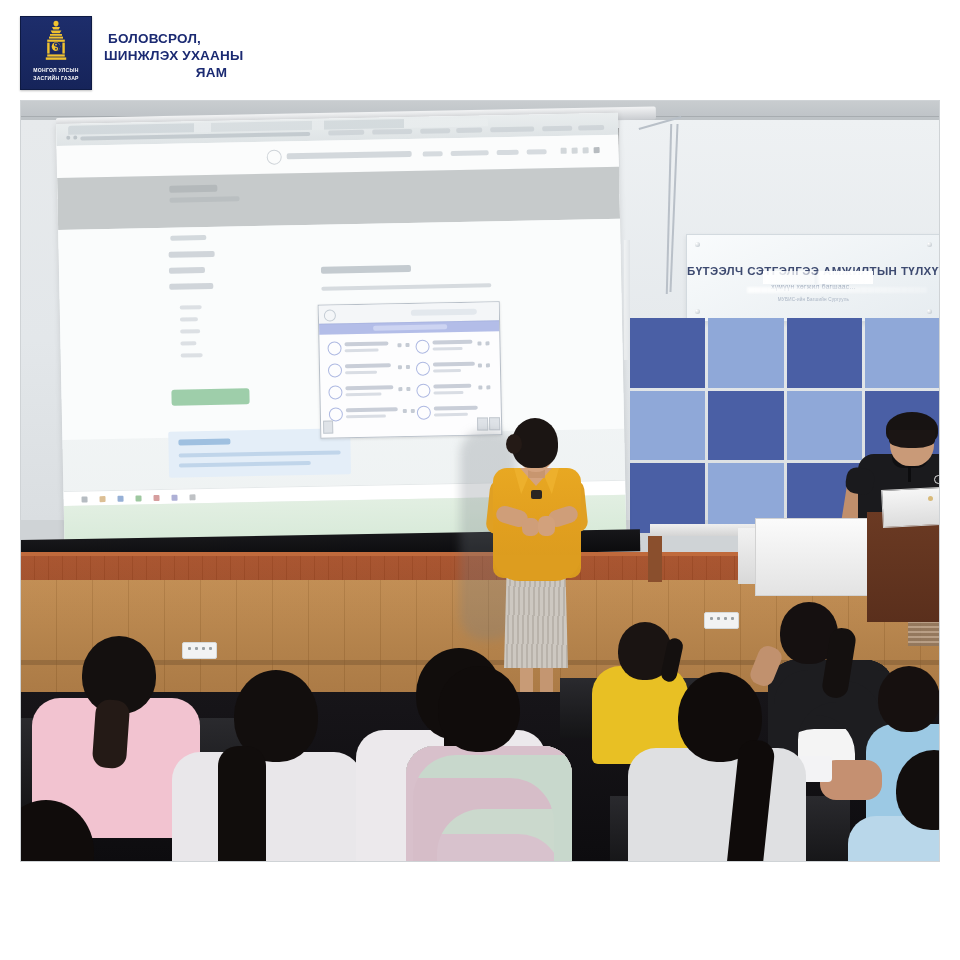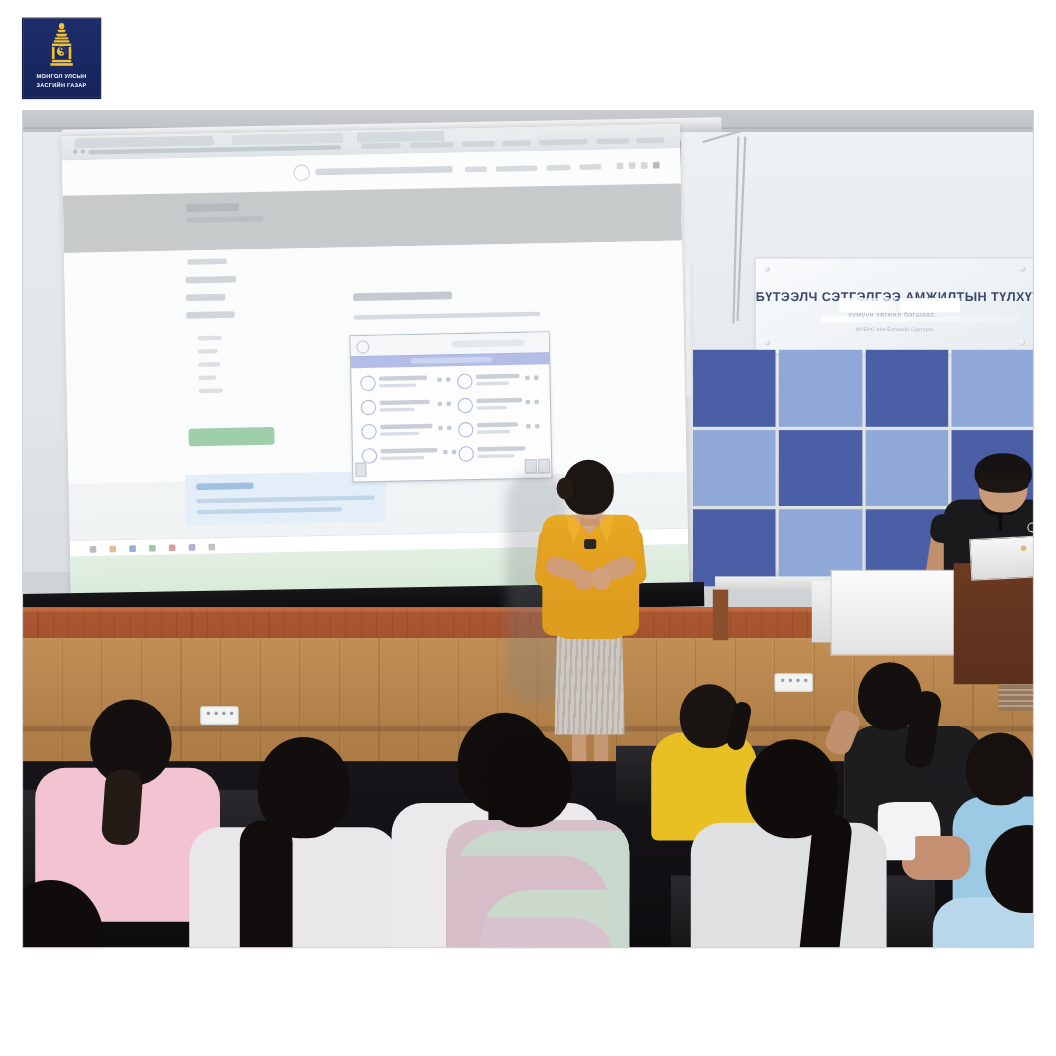--- a/index.html
+++ b/index.html
@@ -300,20 +300,25 @@
           <circle cx="15" cy="26.6" r="4.3"></circle>
         </g>
         <path d="M15 22.5 a4.2 4.2 0 0 1 0 8.4 a2.1 2.1 0 0 0 0 -4.2 a2.1 2.1 0 0 1 0 -4.2 Z" fill="#1d2d6b"></path>
         <circle cx="15" cy="24.6" r="0.9" fill="#f0c230"></circle>
         <circle cx="15" cy="28.7" r="0.9" fill="#1d2d6b"></circle>
       </svg>
       <div class="logo-text">МОНГОЛ УЛСЫН</div>
       <div class="logo-text">ЗАСГИЙН ГАЗАР</div>
     </div>
 
+    <div class="ministry-title">
+      <span class="l1">БОЛОВСРОЛ,</span>
+      <span class="l2">ШИНЖЛЭХ УХААНЫ</span>
+      <span class="l3">ЯАМ</span>
+    </div>
   </div>
 
   <div class="photo">
     <div class="photo-inner">
 
       <div class="ceiling"></div>
       <div class="ceiling-seam"></div>
       <div class="wall-upper"></div>
       <div class="wall-right-white"></div>
 

